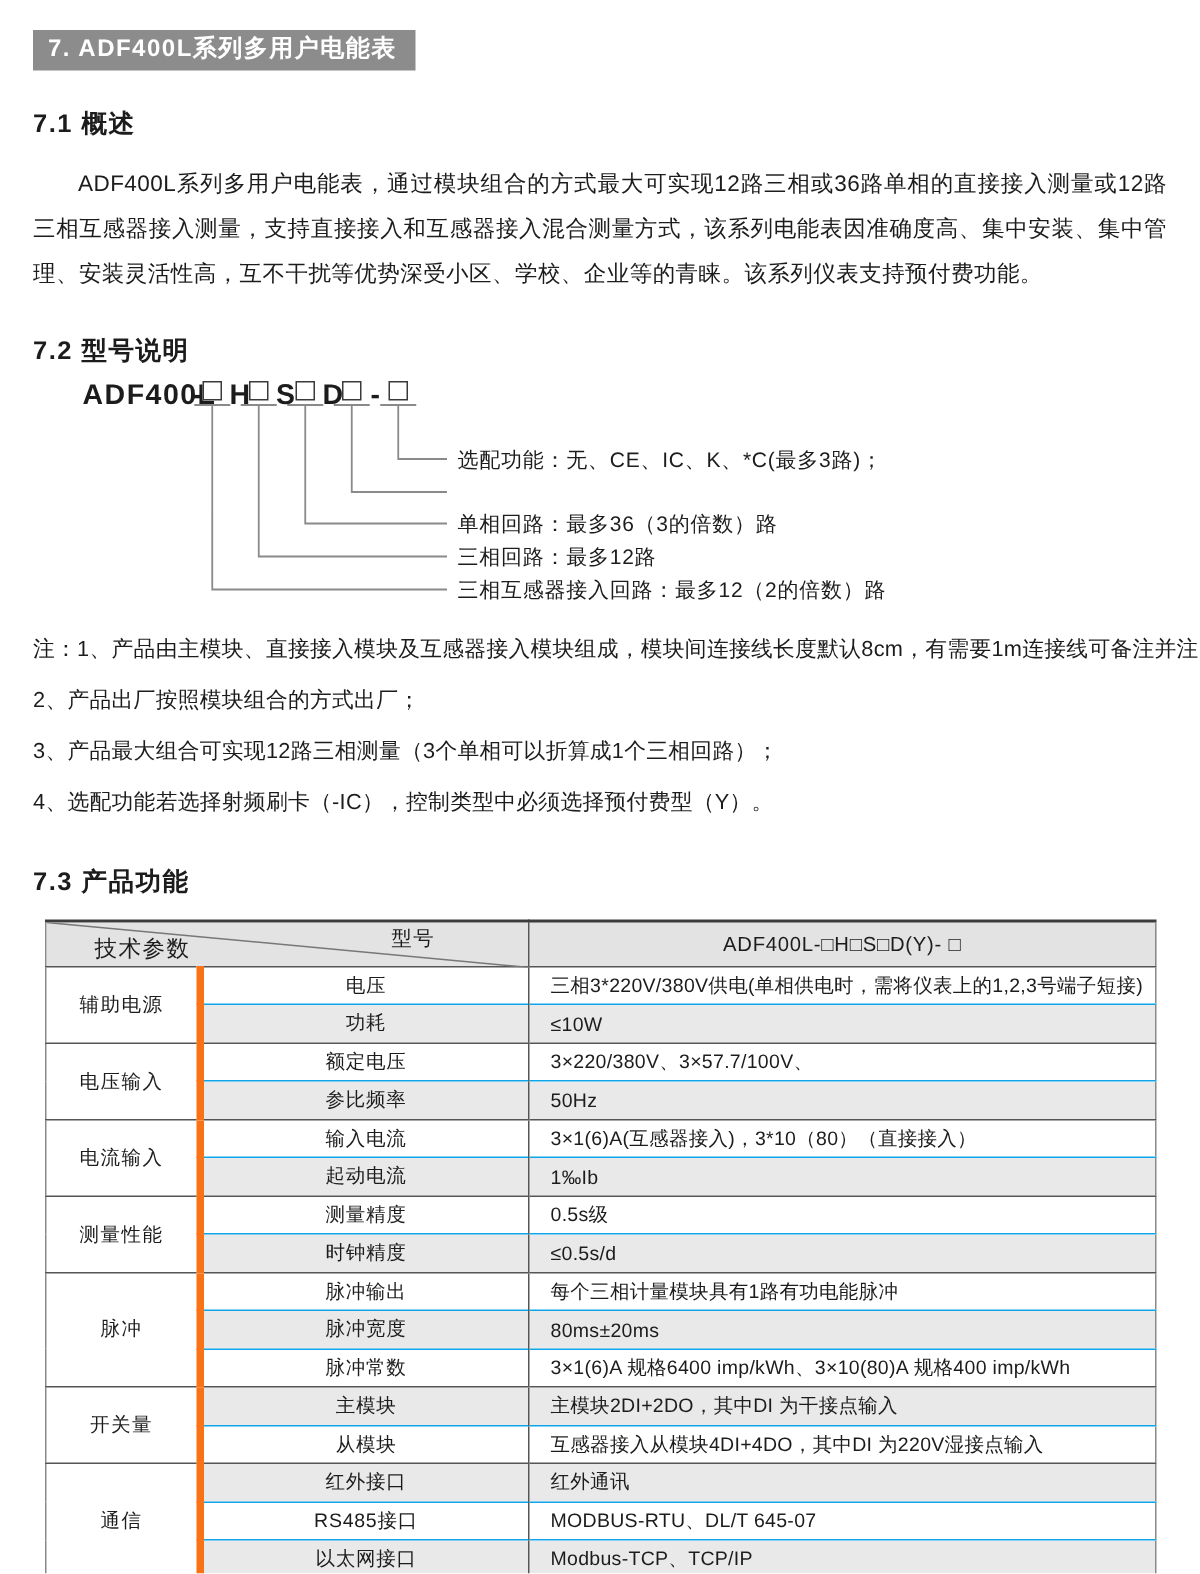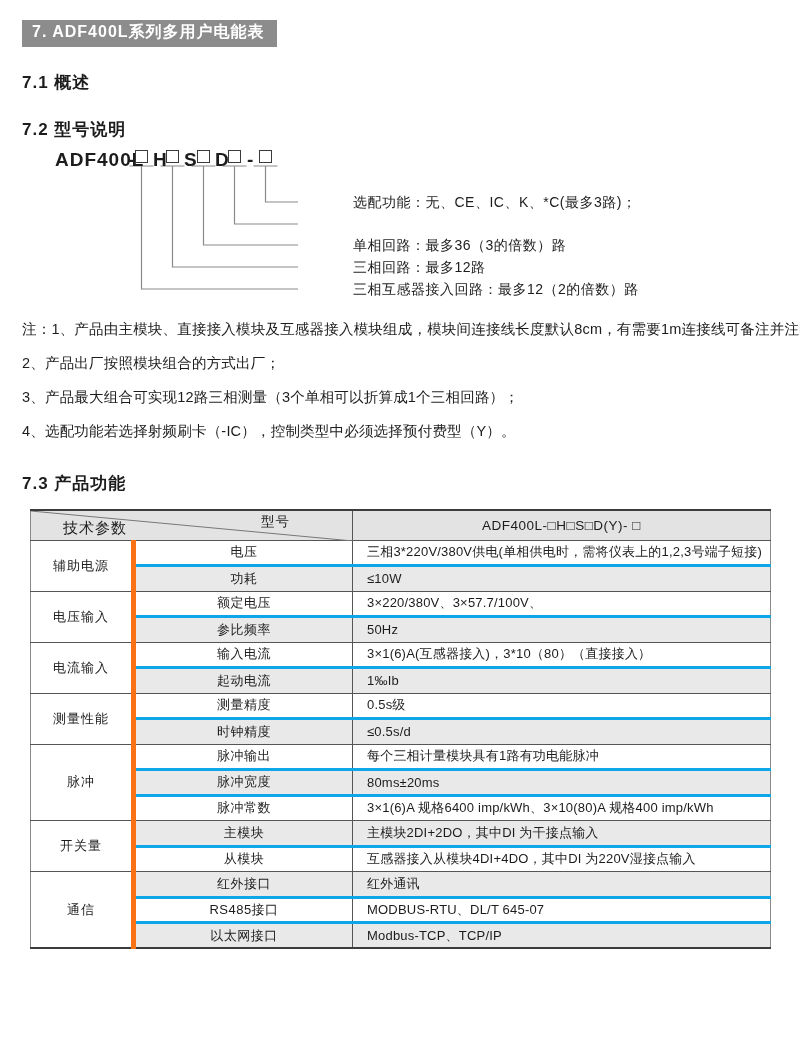--- a/index.html
+++ b/index.html
@@ -19,21 +19,21 @@
   }
   .overview-body {
     margin:14px 22px 0 22px; font-size:15px; line-height:30px;
     text-align:justify; text-indent:2em; letter-spacing:0.3px;
   }
   
   .diagram { position:relative; margin:6px 22px 0 22px; height:155px; }
   .diagram svg { position:absolute; left:0; top:0; pointer-events:none; }
   .fpart { position:absolute; top:2px; font-size:19px; font-weight:600; letter-spacing:1px; }
   .fbox  { position:absolute; top:3px; width:13px; height:13px; border:1.5px solid #3a3a3a; background:#fff; }
-  .branch-label { position:absolute; left:283px; font-size:14px; line-height:18px; white-space:nowrap; letter-spacing:0.5px;margin-left:48px; }
+  .branch-label { position:absolute; left:283px; font-size:14px; line-height:18px; white-space:nowrap; letter-spacing:0.5px; }
   .notes { margin:10px 22px 0 22px; }
   .note-line { font-size:14.5px; line-height:34px; white-space:nowrap; letter-spacing:0.2px; }
   
   .spec-table {
     border-collapse:collapse; table-layout:fixed; width:740px;
     margin:14px 0 0 30px; font-size:13px;
     border-top:2.5px solid #3c3c3c; border-bottom:2.5px solid #3c3c3c;
     border-left:1px solid #8a8a8a; border-right:1px solid #8a8a8a;
   }
   .spec-table th { font-weight:normal; }
@@ -46,32 +46,33 @@
   .corner-bot  { position:absolute; bottom:2px; left:32px; font-size:15px; letter-spacing:1px; }
   .model-th {
     background:#e3e3e3; border-bottom:1px solid #555;
     font-size:13.5px; letter-spacing:0.5px; text-align:center;
   }
   .spec-table td { height:25.5px; }
   td.group { text-align:center; border-right:5px solid #f97316; background:#fff; letter-spacing:1px; }
   td.param { text-align:center; border-right:1px solid #555; letter-spacing:0.5px; }
   td.value { padding-left:14px; white-space:nowrap; overflow:hidden; letter-spacing:0.2px;margin-top:44px; }
   td.shade { background:#e9e9e9; }
-  td.sub   { border-top:3px solid #0ea5e9; }
+  td.sub   { border-top:1px solid #0ea5e9; }
   .group-start { border-top:1px solid #555; }
 </style>
 </head>
 <body>
 
 <div class="page">
 
   <div class="title-bar">7. ADF400L系列多用户电能表</div>
 
   <div class="sec-heading">7.1 概述</div>
 
+  <p class="overview-body">ADF400L系列多用户电能表，通过模块组合的方式最大可实现12路三相或36路单相的直接接入测量或12路三相互感器接入测量，支持直接接入和互感器接入混合测量方式，该系列电能表因准确度高、集中安装、集中管理、安装灵活性高，互不干扰等优势深受小区、学校、企业等的青睐。该系列仪表支持预付费功能。</p>
 
   <div class="sec-heading">7.2 型号说明</div>
 
   <div class="diagram">
     <svg width="756" height="155">
       <path id="diag-path" d="M107.5,19H131.5M138.5,19H162.5M169.5,19H193.5M200.5,19H224.5M231.5,19H255.5M243.5,19V55H276M212.5,19V77H276M181.5,19V98H276M150.5,19V120H276M119.5,19V142H276" fill="none" stroke="#8a8a8a" stroke-width="1.2"></path>
     </svg>
     <span class="fpart" style="left:33px">ADF400L</span>
     <span class="fpart" style="left:106px">-</span>
     <span class="fbox" style="left:113px"></span>

